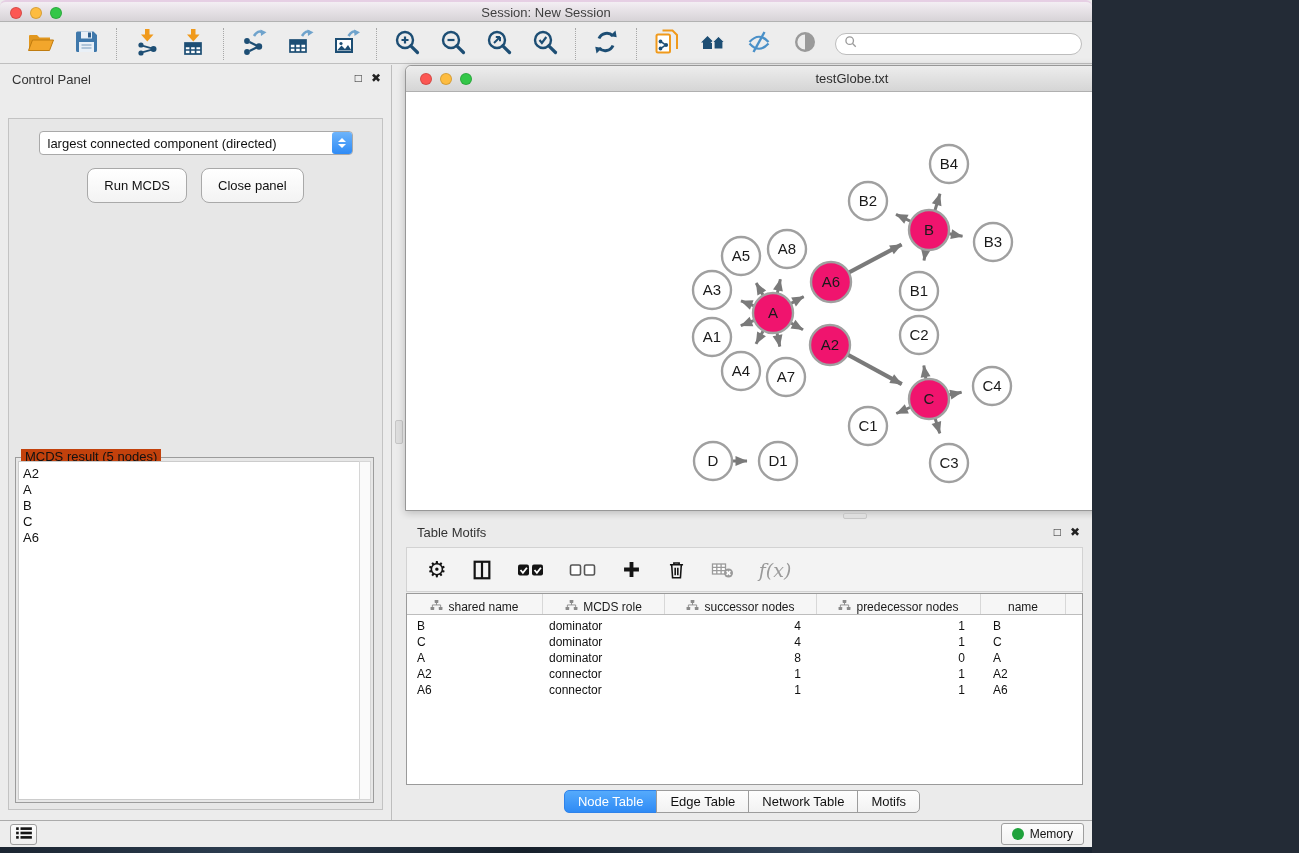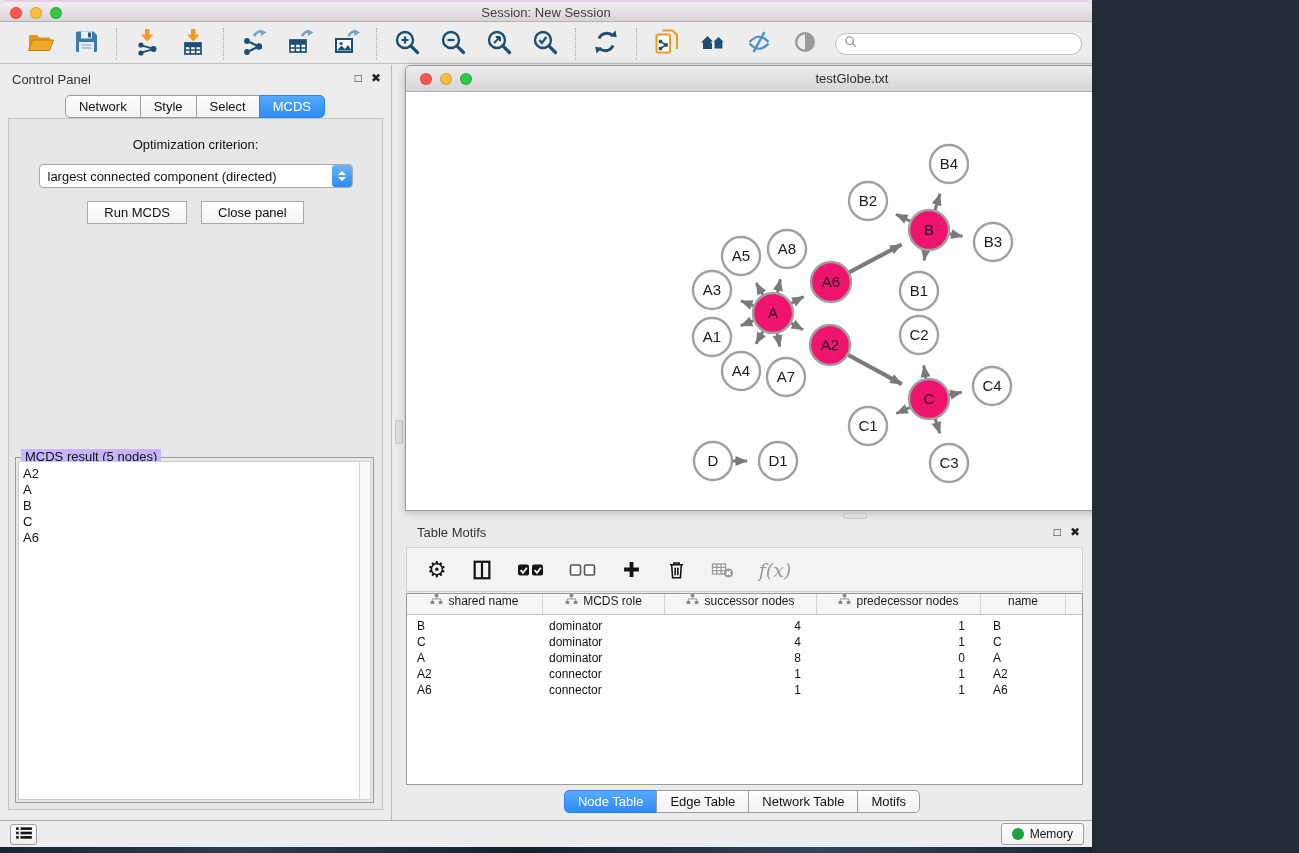--- a/index.html
+++ b/index.html
@@ -44,24 +44,24 @@
   .opt-label { text-align:center; margin-top:18px; font-size:13px; color:#111; }
   .dropdown { width:314px; height:24px; margin:12px auto 0; background:#fff; border:1px solid #a9a9a9;
     border-radius:4px; display:flex; align-items:center; cursor:pointer; position:relative; }
   .dd-text { flex:1; font-size:13px; color:#111; padding-left:8px; white-space:nowrap; overflow:hidden; }
   .dd-stepper { width:20px; height:22px; margin:0; border-radius:3px; background:linear-gradient(#6db4fb,#2f8bf5);
     display:flex; flex-direction:column; align-items:center; justify-content:center; gap:2px; }
   .chev { width:0; height:0; border-left:4px solid transparent; border-right:4px solid transparent; }
   .chev.up { border-bottom:4px solid #fff; }
   .chev.down { border-top:4px solid #fff; }
   .btn-row { display:flex; justify-content:center; gap:14px; margin-top:13px; }
-  .btn { background:linear-gradient(#fff,#f3f3f3); border:1px solid #a9a9a9; border-radius:0;
-    font-size:13px; color:#111; padding:3px 16px; cursor:pointer; font-family:inherit; }
+  .btn { background:linear-gradient(#fff,#f3f3f3); border:1px solid #a9a9a9; border-radius:8px;
+    font-size:13px; color:#111; padding:9px 16px; cursor:pointer; font-family:inherit; }
   .result-group { position:absolute; left:6px; right:8px; top:338px; bottom:6px; border:1px solid #9c9c9c; }
-  .group-title { position:absolute; top:-9px; left:5px; background:#c4b5fd; padding:0 4px; font-size:13px; color:#111; }
+  .group-title { position:absolute; top:-9px; left:5px; background:#c2410c; padding:0 4px; font-size:13px; color:#111; }
   .result-list { position:absolute; left:2px; right:14px; top:3px; bottom:2px; background:#fff; border:1px solid #ccc;
     border-right:none; overflow:hidden; padding-top:4px; }
   .result-item { font-size:13px; color:#111; line-height:16px; padding-left:4px; cursor:default; }
   .result-scrollbar { position:absolute; right:2px; top:3px; bottom:2px; width:12px; background:#fafafa; border:1px solid #d6d6d6; }
 
   
   .net-window { position:absolute; left:405px; top:65px; width:894px; height:446px; background:#fff;
     border:1px solid #979797; border-radius:6px 6px 0 0; box-shadow:0 2px 8px rgba(0,0,0,.22); }
   .net-titlebar { position:relative; height:26px; background:linear-gradient(#ededed,#d5d5d5);
     border-bottom:1px solid #b0b0b0; border-radius:6px 6px 0 0; }
@@ -81,21 +81,21 @@
   .table-panel .panel-title { left:24px; top:5px; }
   .table-panel .win-icons { right:12px; top:5px; }
   .tp-toolbar { position:absolute; top:27px; left:13px; right:9px; height:45px; background:#f3f3f3;
     border:1px solid #d2d2d2; display:flex; align-items:center; gap:24px; padding:0 20px; }
   .tp-icon { background:none; border:none; cursor:pointer; display:flex; align-items:center; justify-content:center; height:30px; }
   .tp-icon svg { display:block; }
   .tp-icon .glyph { font-size:22px; color:#141414; line-height:1; }
   .tp-icon .fx { font-family:"DejaVu Serif","Liberation Serif",serif; font-style:italic; font-size:19px; color:#9a9a9a; }
   .tp-table { position:absolute; top:73px; left:13px; right:9px; bottom:35px; background:#fff; border:1px solid #9a9a9a; overflow:hidden; }
   .tp-head { display:flex; height:21px; background:#f6f6f6; border-bottom:1px solid #bdbdbd; }
-  .th { display:flex; align-items:flex-start; justify-content:center; gap:5px; font-size:12px; color:#1a1a1a;
+  .th { display:flex; align-items:flex-end; justify-content:center; gap:5px; font-size:12px; color:#1a1a1a;
     border-right:1px solid #d8d8d8; height:100%; cursor:pointer; }
   .th.filler { border-right:none; cursor:default; }
   .tp-body { padding-top:3px; }
   .tr { display:flex; height:16px; cursor:default; }
   .td { font-size:12px; color:#111; line-height:16px; white-space:nowrap; }
   .tp-tabs { position:absolute; bottom:7px; left:0; right:0; display:flex; justify-content:center; }
 
   
   .statusbar { position:absolute; left:0; right:0; bottom:6px; height:27px; background:#EDEDED; border-top:1px solid #ababab; }
   .list-btn { position:absolute; left:10px; top:3px; width:27px; height:21px; background:linear-gradient(#fdfdfd,#eee);
@@ -285,28 +285,21 @@
   </div>
 
   <div class="control-panel">
     <div class="cp-header">
       <span class="panel-title">Control Panel</span>
       <span class="win-icons">
         <span>□</span>
         <span>✖</span>
       </span>
     </div>
-    <div class="cp-tabs" id="cp-tabs">
-        <button class="seg first">Network</button>
-        <button class="seg">Style</button>
-        <button class="seg">Select</button>
-        <button class="seg last active">MCDS</button>
-      </div>
     <div class="cp-body">
-      <div class="opt-label">Optimization criterion:</div>
       <div class="dropdown">
         <span class="dd-text">largest connected component (directed)</span>
         <span class="dd-stepper">
           <span class="chev up"></span>
             <span class="chev down"></span>
         </span>
       </div>
       <div class="btn-row">
         <button class="btn">Run MCDS</button>
         <button class="btn">Close panel</button>

